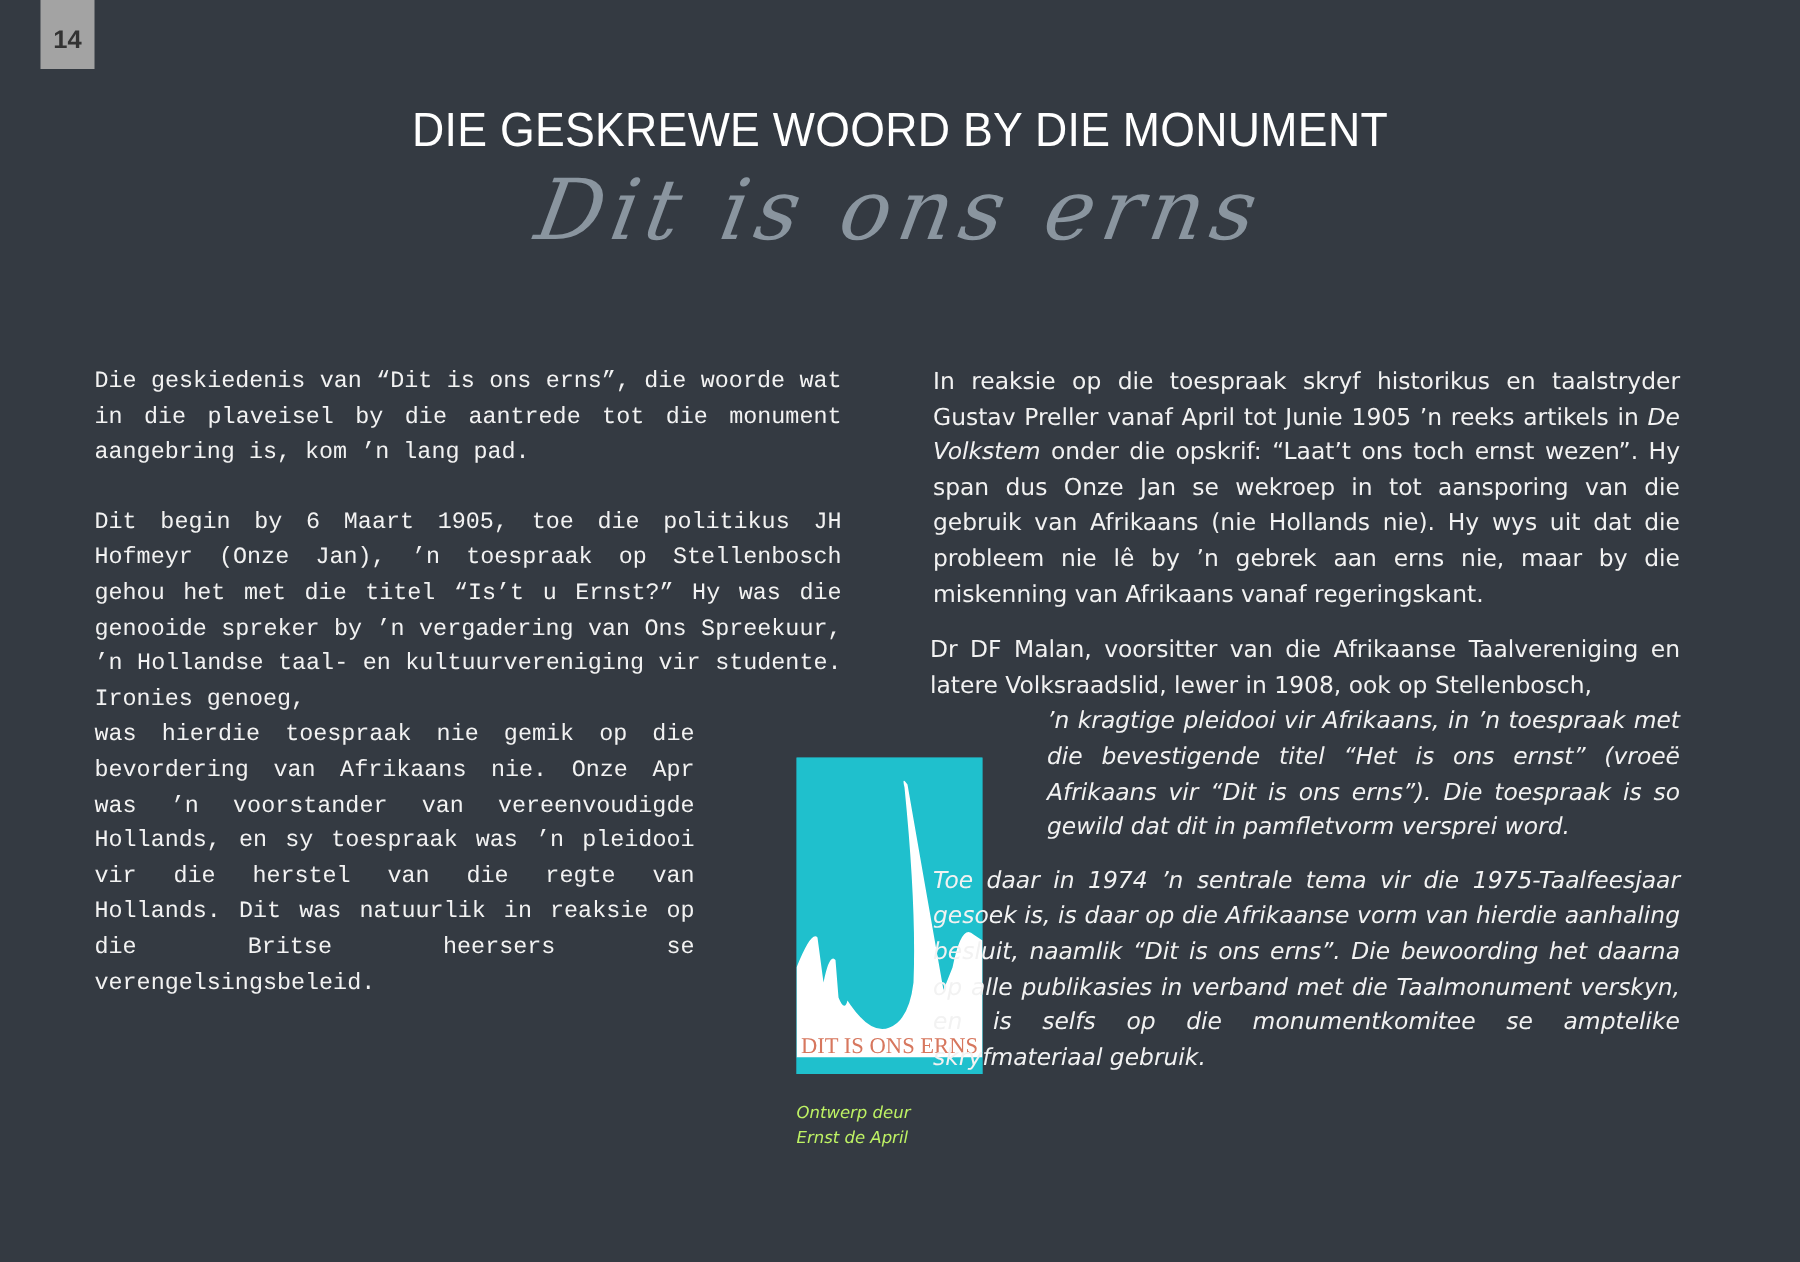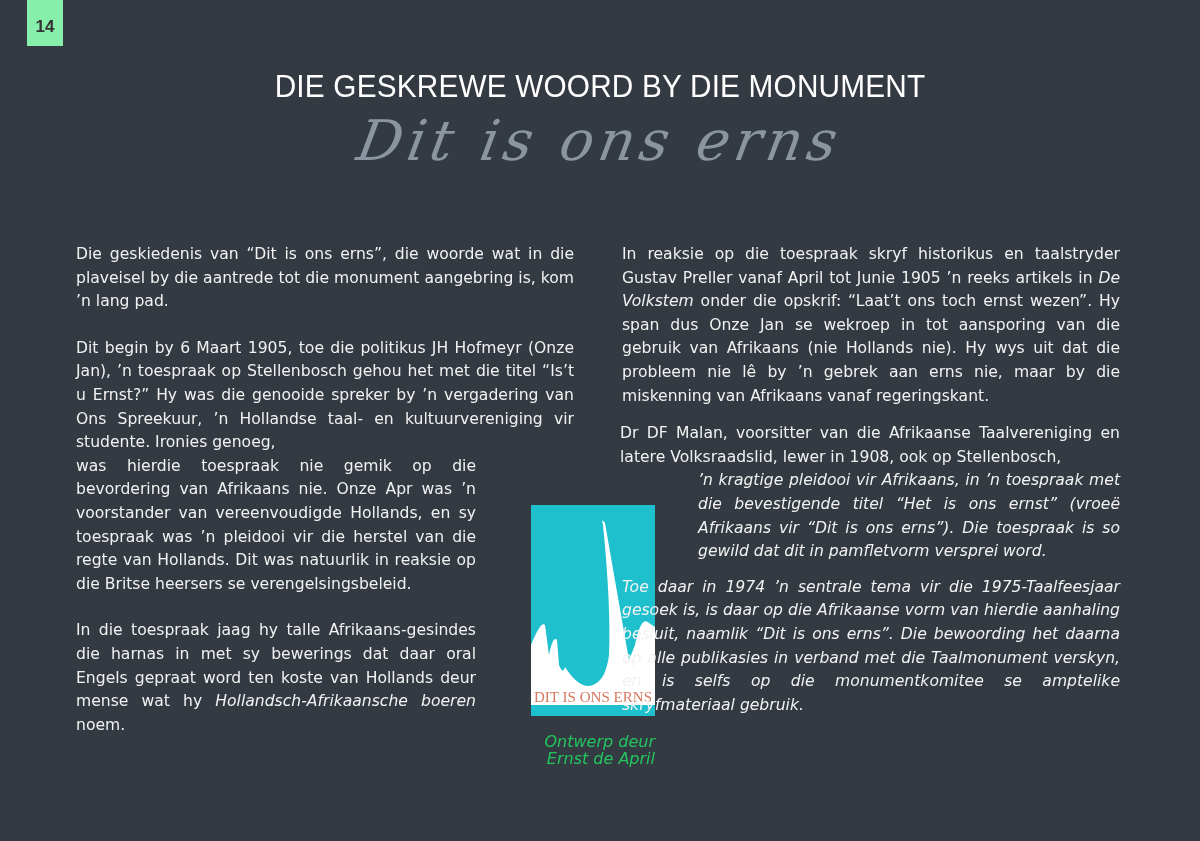--- a/index.html
+++ b/index.html
@@ -5,21 +5,21 @@
     html, body { margin: 0; padding: 0; }
     body {
       width: 1200px; height: 841px; overflow: hidden;
       background: #343a42;
       position: relative;
       font-family: "DejaVu Sans", sans-serif;
       color: #f2f2f2;
     }
     .page-num {
       position: absolute; left: 27px; top: 0; width: 36px; height: 46px;
-      background: #86efac; color: #333;
+      background: #a3a3a3; color: #333;
       font-family: "Liberation Sans", sans-serif; font-weight: bold; font-size: 17px;
       display: flex; align-items: flex-end; justify-content: center; padding-bottom: 0;
       box-sizing: border-box; padding-bottom: 9px;
     }
     .title {
       position: absolute; left: 0; right: 0; top: 68px;
       text-align: center;
       font-family: "Liberation Sans", sans-serif;
       font-size: 32px; font-weight: normal; letter-spacing: 0.2px;
       color: #ffffff;
@@ -33,53 +33,50 @@
       font-size: 56px; letter-spacing: 5px;
       color: #8a959f;
       transform: skewX(-10deg);
     }
     .col {
       position: absolute;
       font-size: 15.6px; line-height: 23.6px;
       text-align: justify;
     }
     .col p { margin: 0 0 14px 0; }
-    .col-left { left: 76px; top: 243px; width: 498px; }
+    .col-left { left: 63px; top: 243px; width: 498px; font-family: Liberation Mono, monospace; }
     .col-right { left: 622px; top: 243px; width: 498px; }
     .narrow { display: block; width: 400px; }
     .narrow-right { display: block; margin-left: 76px; font-style: italic; }
     em { font-style: italic; }
     .figure {
       position: absolute; left: 531px; top: 505px; width: 124px; height: 211px;
       background: #1fc0cd;
     }
     .figure svg { display: block; }
     .caption {
       position: absolute; left: 531px; top: 733px; width: 124px;
-      text-align: right;
+      text-align: left;
       font-family: "DejaVu Sans", sans-serif; font-style: italic;
-      font-size: 16px; line-height: 17px; color: #22c55e;
+      font-size: 11px; line-height: 17px; color: #bef264;
     }
   </style>
 </head>
 <body>
 
 <div class="page-num">14</div>
 
 <h1 class="title" style="margin:0;">DIE GESKREWE WOORD BY DIE MONUMENT</h1>
 <div class="subtitle">Dit is ons erns</div>
 
 <div class="col col-left">
   <p style="margin-bottom:23px;">Die geskiedenis van “Dit is ons erns”, die woorde wat in die plaveisel by die aantrede tot die monument aangebring is, kom ’n lang pad.</p>
   <p style="margin-bottom:23px;">
     <span>Dit begin by 6 Maart 1905, toe die politikus JH Hofmeyr (Onze Jan), ’n toespraak op Stellenbosch gehou het met die titel “Is’t u Ernst?” Hy was die genooide spreker by ’n vergadering van Ons Spreekuur, ’n Hollandse taal- en kultuurvereniging vir studente. Ironies genoeg,</span>
     <span class="narrow" style="text-align:justify;">was hierdie toespraak nie gemik op die bevordering van Afrikaans nie. Onze Apr was ’n voorstander van vereenvoudigde Hollands, en sy toespraak was ’n pleidooi vir die herstel van die regte van Hollands. Dit was natuurlik in reaksie op die Britse heersers se verengelsingsbeleid.</span>
-  </p>
-  <p class="narrow" style="width:400px;">
-    <span>In die toespraak jaag hy talle Afrikaans-gesindes die harnas in met sy bewerings dat daar oral Engels gepraat word ten koste van Hollands deur mense wat hy </span><em>Hollandsch-Afrikaansche boeren</em><span> noem.</span>
   </p>
 </div>
 
 <div class="figure">
   <svg width="124" height="211" viewBox="0 0 124 211">
     <rect x="0" y="0" width="124" height="211" fill="#1fc0cd"></rect>
 
     <path d="M0 140 Q10 115 14 120 L18 150 Q22 130 26 135 L28 160 Q32 170 34 162 L36 165 Q50 185 62 180 Q75 175 78 150 Q80 100 72 20 Q70 12 74 18 Q90 110 98 155 L104 140 Q110 110 118 118 L124 122 L124 200 L0 200 Z" fill="#ffffff"></path>
     <rect x="0" y="200" width="124" height="11" fill="#1fc0cd"></rect>
     <text x="62" y="197" text-anchor="middle" fill="#d7775e" font-family="Liberation Serif, serif" font-size="15" textLength="118" lengthAdjust="spacingAndGlyphs">DIT IS ONS ERNS</text>

